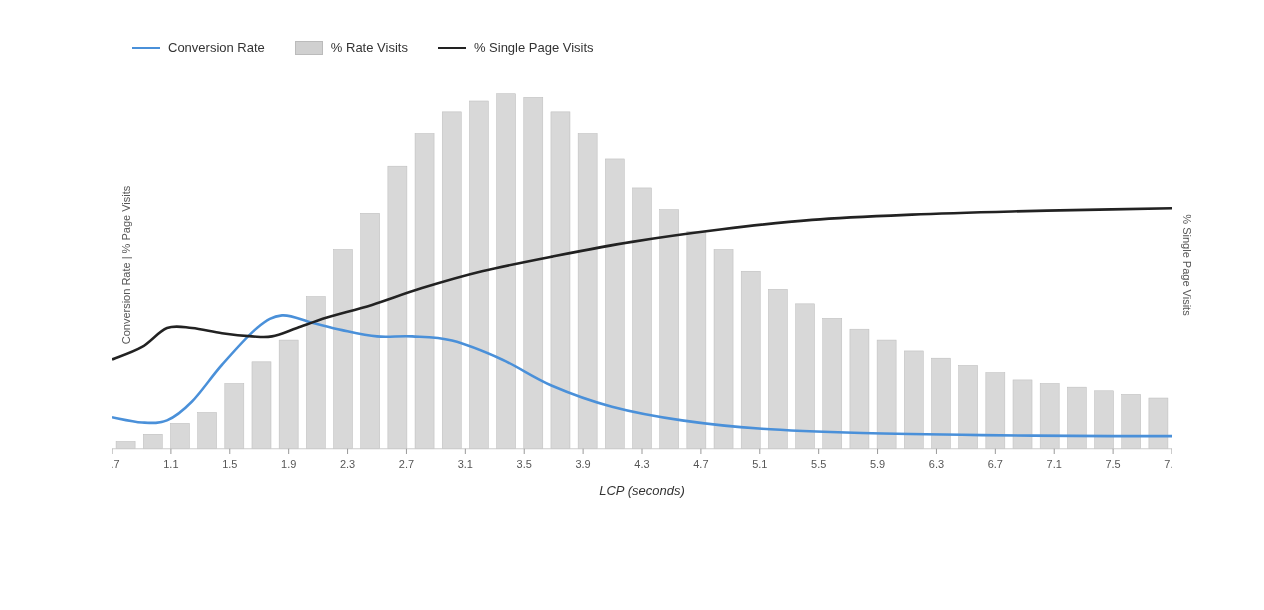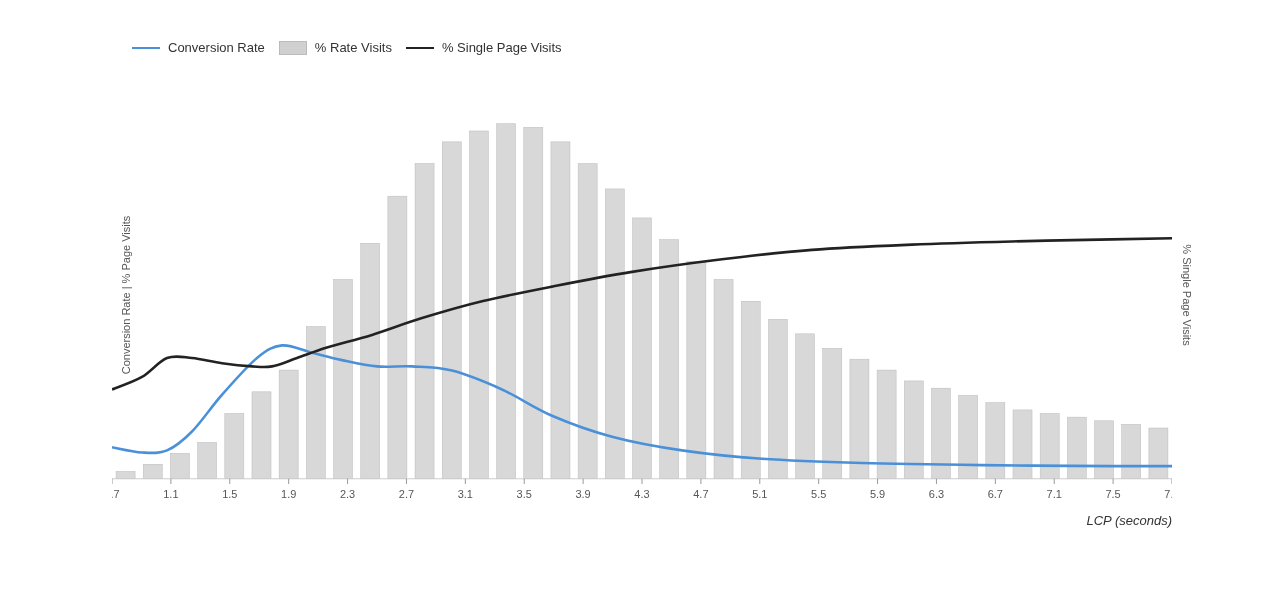--- a/index.html
+++ b/index.html
@@ -15,22 +15,21 @@
     }
     .chart-container {
       width: 1200px;
       height: 570px;
       position: relative;
       padding: 20px 60px 70px 80px;
     }
     .legend {
       display: flex;
       align-items: center;
-      gap: 14px;
-      margin-bottom: 30px;
+      gap: 30px;
       padding-left: 20px;
     }
     .legend-item {
       display: flex;
       align-items: center;
       gap: 8px;
       font-size: 13px;
       color: #333;
     }
     .legend-line {
@@ -62,21 +61,21 @@
     .y-axis-right-label {
       position: absolute;
       right: -65px;
       top: 50%;
       transform: translateY(-50%) rotate(90deg);
       font-size: 11px;
       color: #555;
       white-space: nowrap;
     }
     .x-axis-label {
-      text-align: right;
+      text-align: center;
       margin-top: 8px;
       font-size: 13px;
       color: #333;
       font-style: italic;
     }
     svg.chart-svg {
       width: 100%;
       height: 100%;
     }
   </style>

